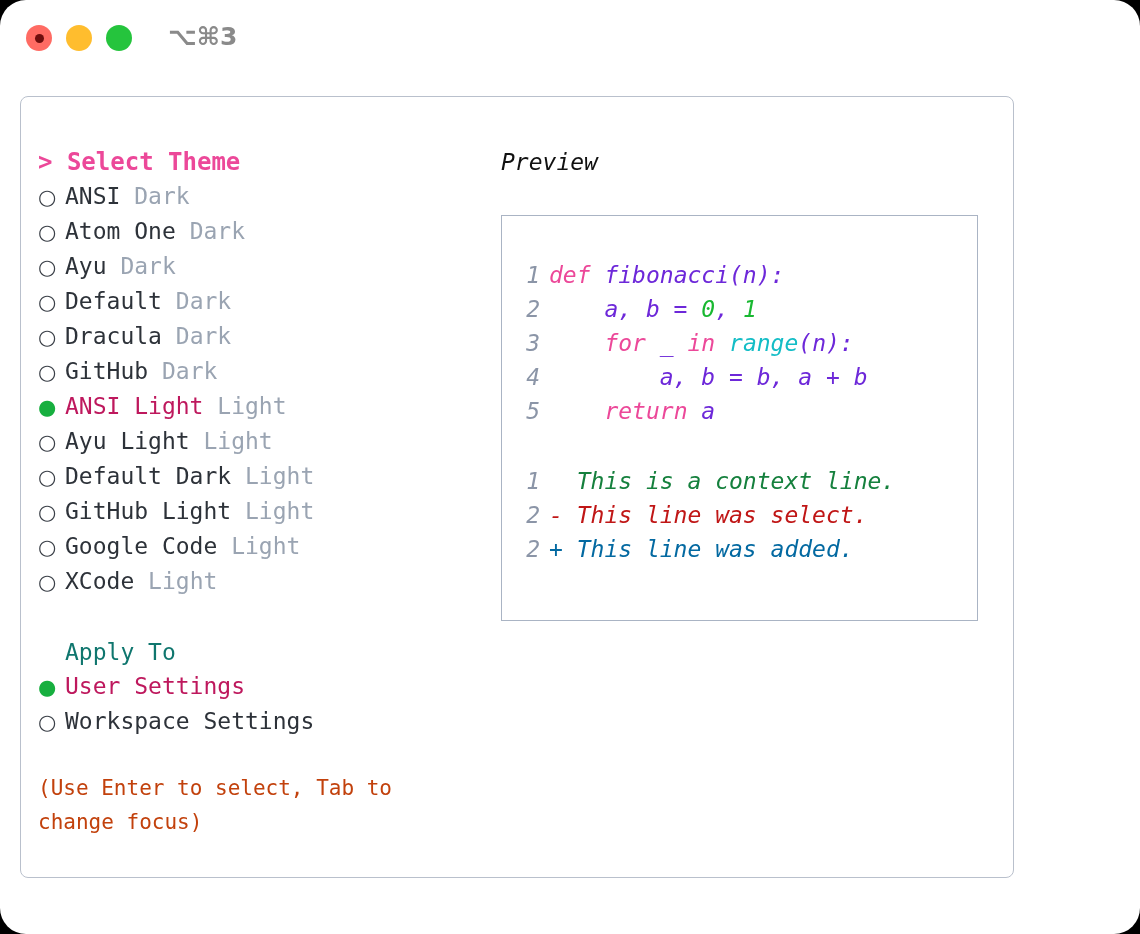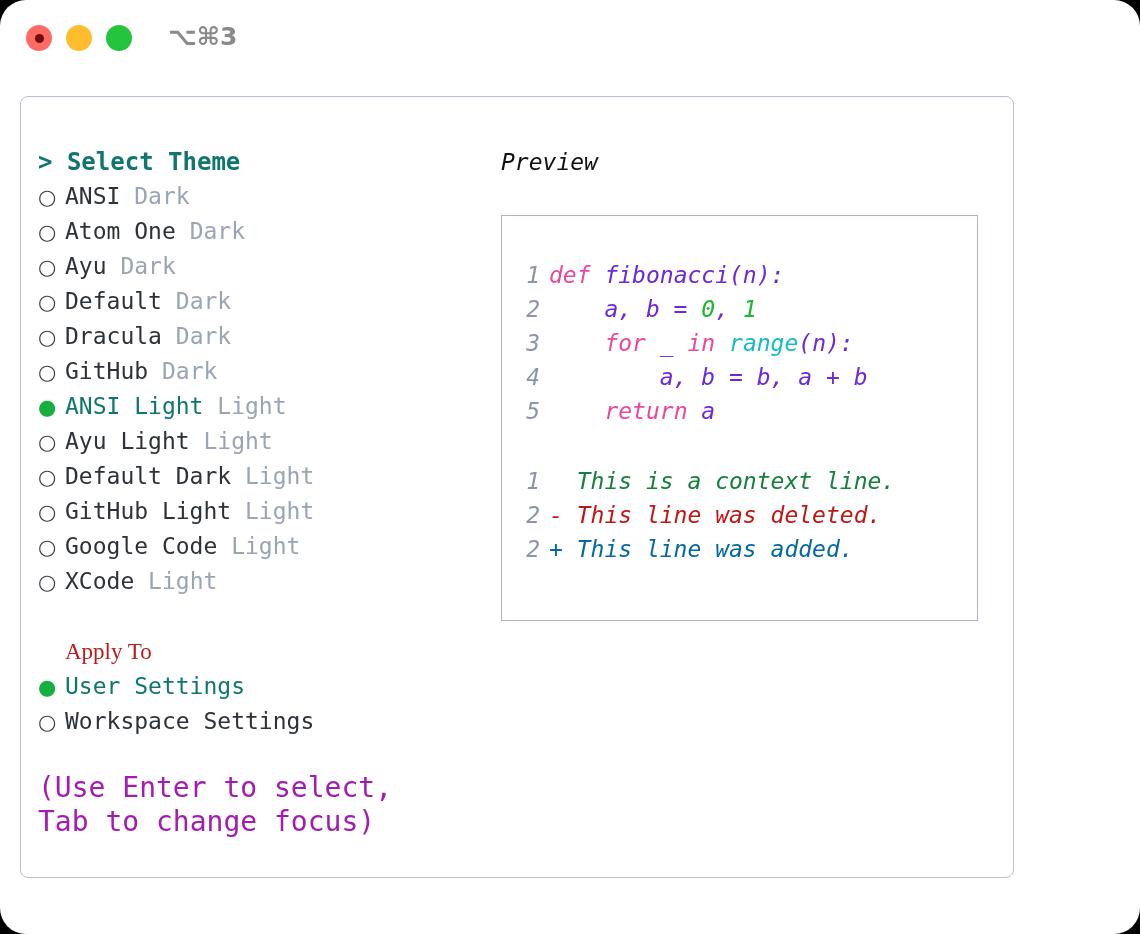--- a/index.html
+++ b/index.html
@@ -89,56 +89,55 @@
   
   .left-col {
     position: absolute;
     left: 17px;
     top: 48px;
     width: 460px;
   }
   .section-head {
     font-size: 24px;
     font-weight: bold;
-    color: #0f766e;
+    color: #ec4899;
     line-height: 34px;
     white-space: pre;
   }
   .theme-list { margin-top: 0px; }
   .opt-row {
     display: flex;
     align-items: baseline;
     line-height: 34px;
     font-size: 23px;
     white-space: pre;
   }
   .marker {
     width: 27px;
     flex: 0 0 27px;
     font-size: 21px;
     color: #3b4048;
     font-family: "DejaVu Sans", sans-serif;
   }
   .marker.sel { color: #17af3f; }
   .opt-name { color: #2d3239; }
-  .opt-row.selected .opt-name { color: #0f766e; }
+  .opt-row.selected .opt-name { color: #be185d; }
   .opt-suffix { color: #9aa4b2; }
   .gap-block { height: 36px; }
   .apply-head {
     font-size: 23px;
-    color: #b91c1c;
+    color: #0f766e;
     line-height: 34px;
     padding-left: 27px;
     white-space: pre;
-    font-family: Liberation Serif, serif;
   }
   .hint {
     margin-top: 32px;
-    font-size: 28px;
-    color: #a21caf;
+    font-size: 21px;
+    color: #c2410c;
     line-height: 34px;
     width: 410px;
     white-space: pre-wrap;
   }
   
   .right-col {
     position: absolute;
     left: 480px;
     top: 48px;
     width: 500px;
@@ -241,21 +240,21 @@
         <div class="preview-box">
           <div class="code-area" id="code-area">
               <div class="code-line"><span class="lineno">1</span><span class="code-text"><span class="kw">def</span><span class="plain"> fibonacci(n):</span></span></div>
               <div class="code-line"><span class="lineno">2</span><span class="code-text"><span class="plain">    a, b = </span><span class="num">0</span><span class="plain">, </span><span class="num">1</span></span></div>
               <div class="code-line"><span class="lineno">3</span><span class="code-text"><span class="plain">    </span><span class="kw">for</span><span class="plain"> _ </span><span class="kw">in</span><span class="plain"> </span><span class="fn">range</span><span class="plain">(n):</span></span></div>
               <div class="code-line"><span class="lineno">4</span><span class="code-text"><span class="plain">        a, b = b, a + b</span></span></div>
               <div class="code-line"><span class="lineno">5</span><span class="code-text"><span class="plain">    </span><span class="kw">return</span><span class="plain"> a</span></span></div>
             </div>
           <div class="diff-area" id="diff-area">
               <div class="code-line"><span class="lineno">1</span><span class="code-text diff-ctx">  This is a context line.</span></div>
-              <div class="code-line"><span class="lineno">2</span><span class="code-text diff-del">- This line was deleted.</span></div>
+              <div class="code-line"><span class="lineno">2</span><span class="code-text diff-del">- This line was select.</span></div>
               <div class="code-line"><span class="lineno">2</span><span class="code-text diff-add">+ This line was added.</span></div>
             </div>
         </div>
       </div>
 
     </div>
   </div>
 </div>
 
 </body></html>

